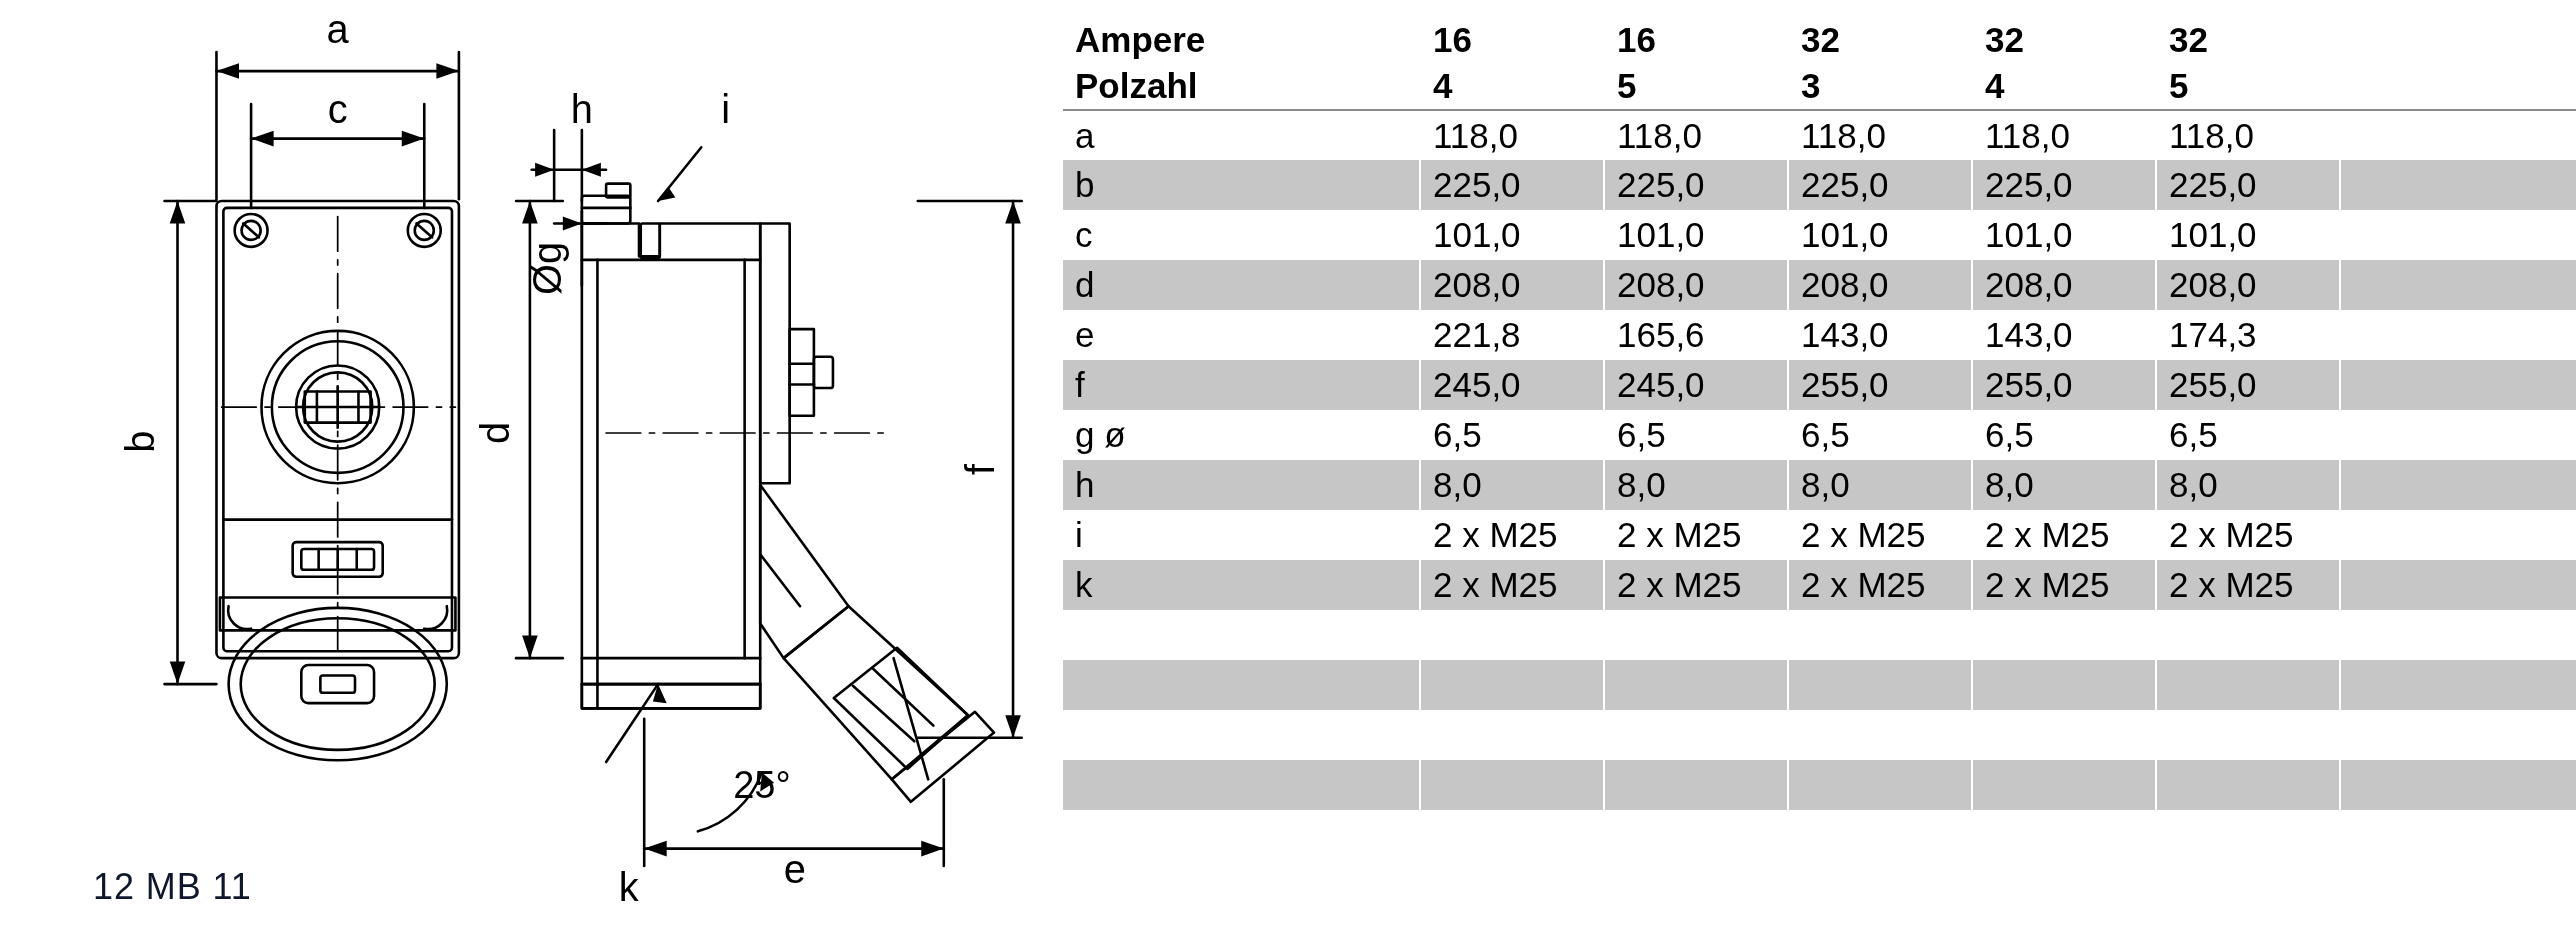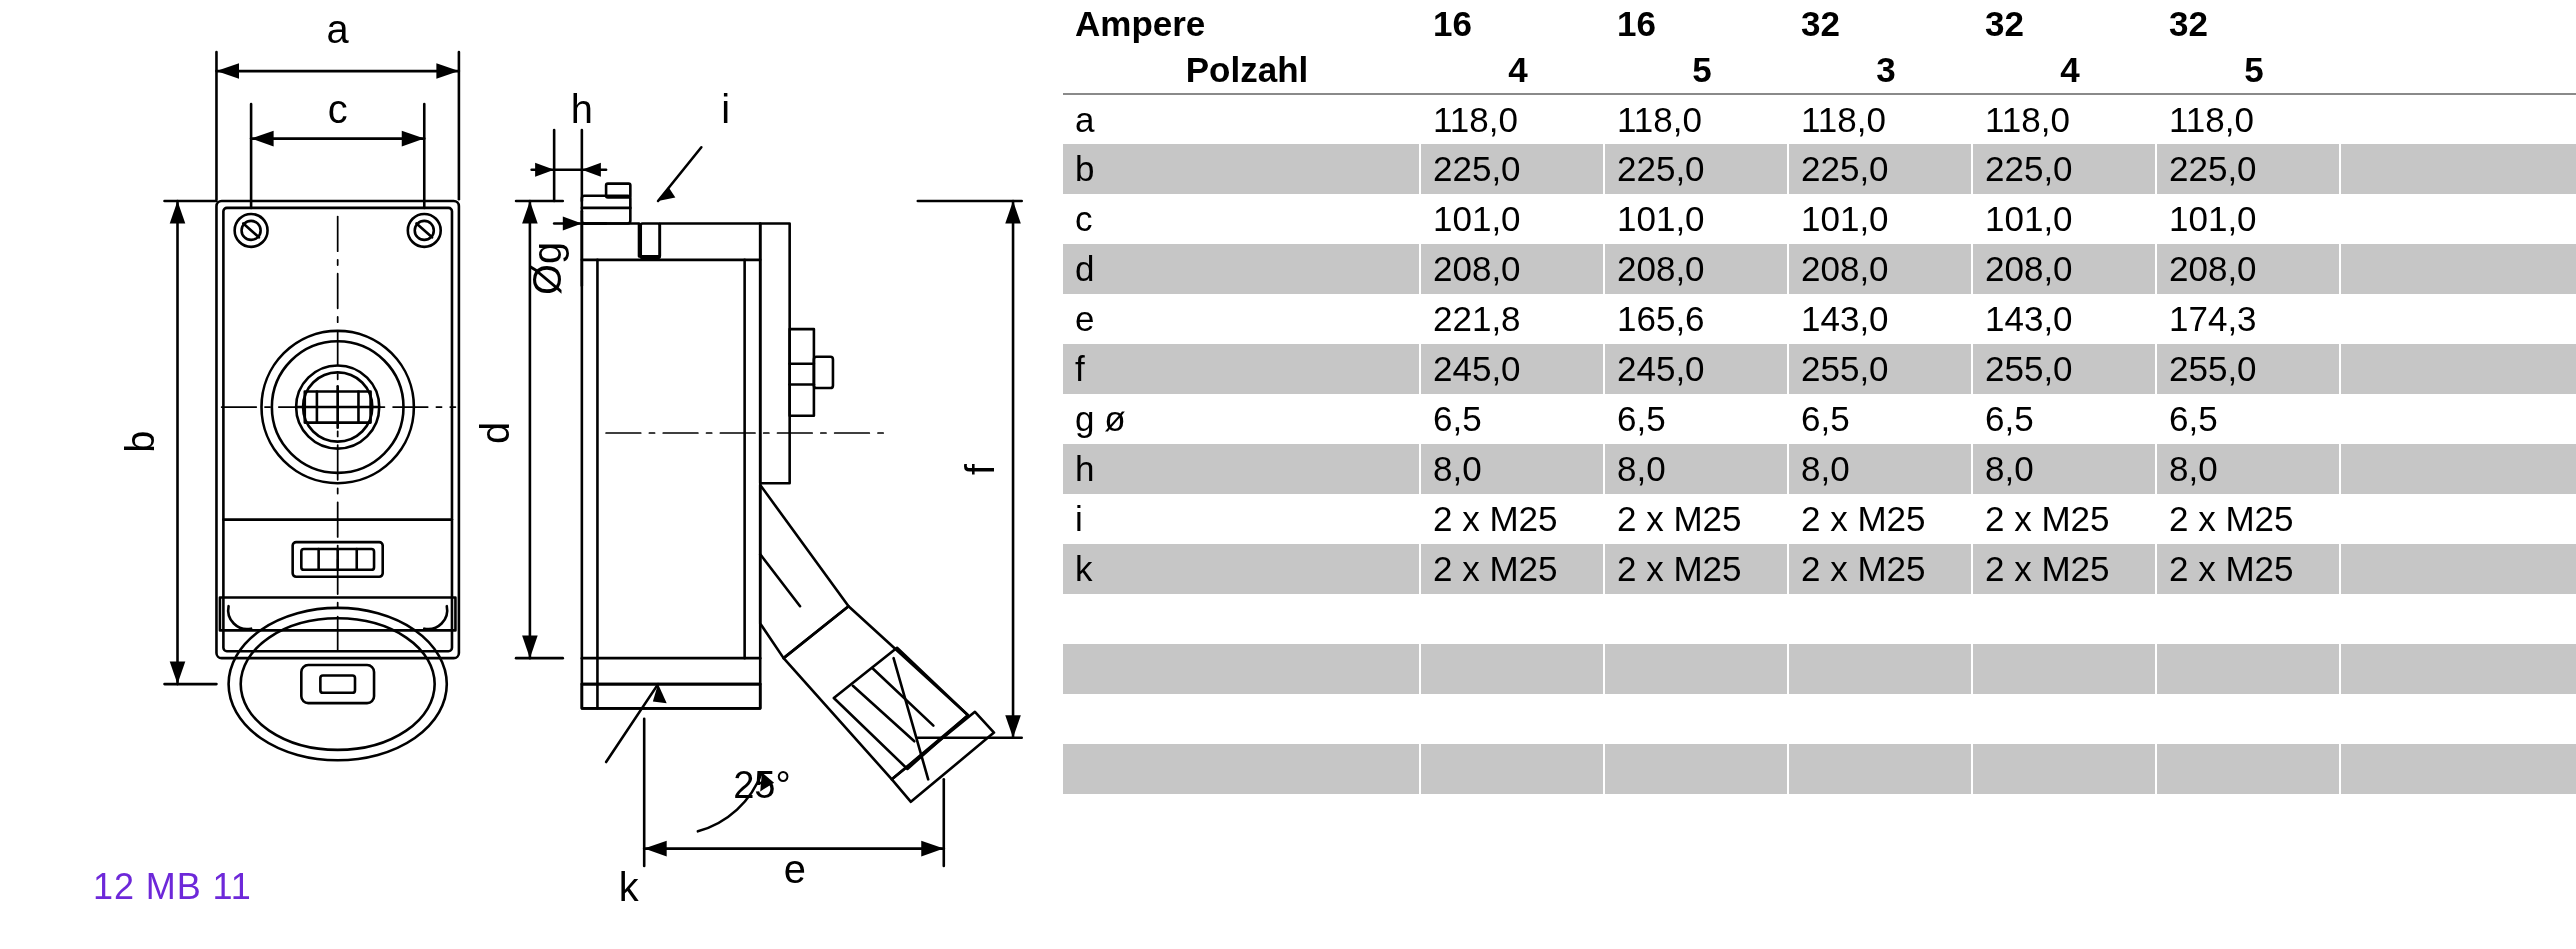--- a/index.html
+++ b/index.html
@@ -30,28 +30,28 @@
   }
   .drawing svg {
     display: block;
   }
   .part-number {
     position: absolute;
     left: 93px;
     top: 866px;
     font-size: 36px;
     letter-spacing: 0.9px;
-    color: #6d28d9;
+    color: #0f172a;
   }
 
   
   .table-wrap {
     position: absolute;
     left: 1063px;
-    top: 0px;
+    top: 16px;
     width: 1513px;
     height: 922px;
   }
   table.dim {
     border-collapse: collapse;
     width: 1513px;
     table-layout: fixed;
     font-size: 35px;
   }
   table.dim col.c-label { width: 357px; }
@@ -69,21 +69,20 @@
     white-space: nowrap;
   }
   table.dim tr.header-row td {
     font-weight: bold;
     height: 47px;
     padding-top: 0;
     padding-bottom: 0;
   }
   table.dim tr.header-row.second td {
     border-bottom: 2.6px solid #8a8a8a;
-    text-align: center;
   }
   table.dim tr.shade td {
     background: #c6c6c6;
   }
   table.dim tr.plain td {
     background: #ffffff;
   }
   table.dim td.tail {
     border-right: none;
   }

